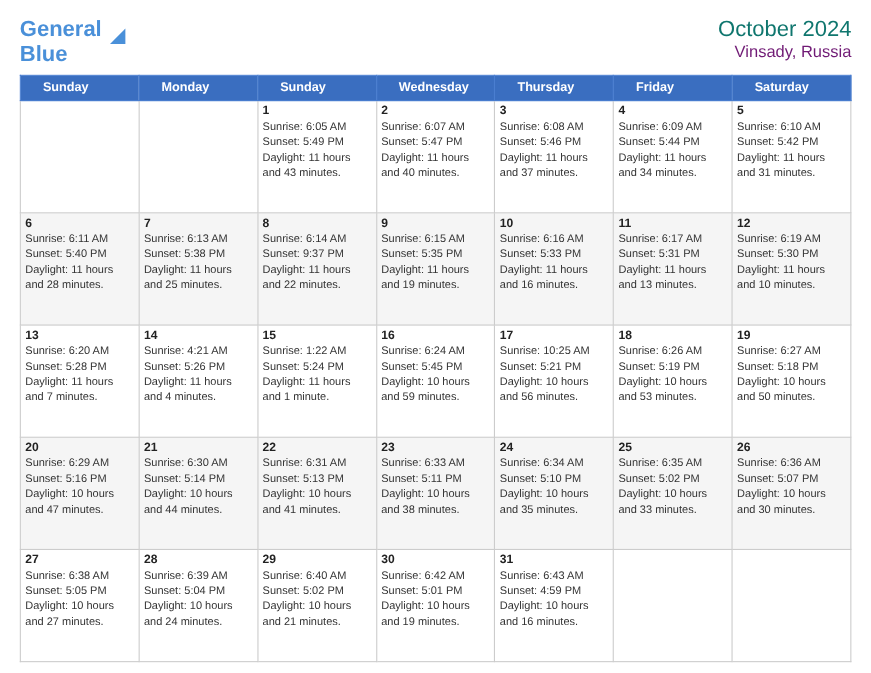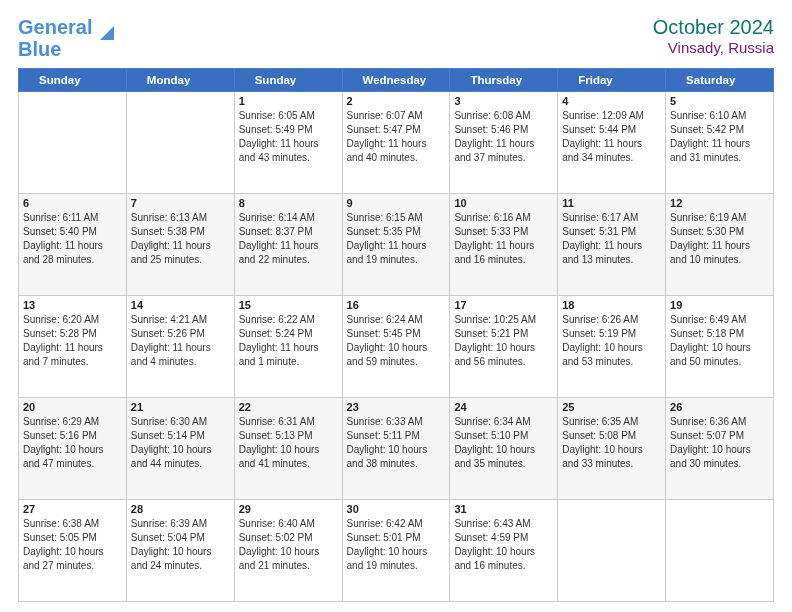--- a/index.html
+++ b/index.html
@@ -143,21 +143,21 @@
 Daylight: 11 hours and 40 minutes.</div>
           </td>
           <td>
             <span class="day-num">3</span>
             <div class="cell-text">Sunrise: 6:08 AM
 Sunset: 5:46 PM
 Daylight: 11 hours and 37 minutes.</div>
           </td>
           <td>
             <span class="day-num">4</span>
-            <div class="cell-text">Sunrise: 12:09 AM
+            <div class="cell-text">Sunrise: 6:09 AM
 Sunset: 5:44 PM
 Daylight: 11 hours and 34 minutes.</div>
           </td>
           <td>
             <span class="day-num">5</span>
             <div class="cell-text">Sunrise: 6:10 AM
 Sunset: 5:42 PM
 Daylight: 11 hours and 31 minutes.</div>
           </td>
         </tr>
@@ -170,21 +170,21 @@
           </td>
           <td>
             <span class="day-num">7</span>
             <div class="cell-text">Sunrise: 6:13 AM
 Sunset: 5:38 PM
 Daylight: 11 hours and 25 minutes.</div>
           </td>
           <td>
             <span class="day-num">8</span>
             <div class="cell-text">Sunrise: 6:14 AM
-Sunset: 8:37 PM
+Sunset: 9:37 PM
 Daylight: 11 hours and 22 minutes.</div>
           </td>
           <td>
             <span class="day-num">9</span>
             <div class="cell-text">Sunrise: 6:15 AM
 Sunset: 5:35 PM
 Daylight: 11 hours and 19 minutes.</div>
           </td>
           <td>
             <span class="day-num">10</span>
@@ -213,21 +213,21 @@
 Daylight: 11 hours and 7 minutes.</div>
           </td>
           <td>
             <span class="day-num">14</span>
             <div class="cell-text">Sunrise: 4:21 AM
 Sunset: 5:26 PM
 Daylight: 11 hours and 4 minutes.</div>
           </td>
           <td>
             <span class="day-num">15</span>
-            <div class="cell-text">Sunrise: 6:22 AM
+            <div class="cell-text">Sunrise: 1:22 AM
 Sunset: 5:24 PM
 Daylight: 11 hours and 1 minute.</div>
           </td>
           <td>
             <span class="day-num">16</span>
             <div class="cell-text">Sunrise: 6:24 AM
 Sunset: 5:45 PM
 Daylight: 10 hours and 59 minutes.</div>
           </td>
           <td>
@@ -237,21 +237,21 @@
 Daylight: 10 hours and 56 minutes.</div>
           </td>
           <td>
             <span class="day-num">18</span>
             <div class="cell-text">Sunrise: 6:26 AM
 Sunset: 5:19 PM
 Daylight: 10 hours and 53 minutes.</div>
           </td>
           <td>
             <span class="day-num">19</span>
-            <div class="cell-text">Sunrise: 6:49 AM
+            <div class="cell-text">Sunrise: 6:27 AM
 Sunset: 5:18 PM
 Daylight: 10 hours and 50 minutes.</div>
           </td>
         </tr>
         <tr>
           <td>
             <span class="day-num">20</span>
             <div class="cell-text">Sunrise: 6:29 AM
 Sunset: 5:16 PM
 Daylight: 10 hours and 47 minutes.</div>
@@ -276,21 +276,21 @@
           </td>
           <td>
             <span class="day-num">24</span>
             <div class="cell-text">Sunrise: 6:34 AM
 Sunset: 5:10 PM
 Daylight: 10 hours and 35 minutes.</div>
           </td>
           <td>
             <span class="day-num">25</span>
             <div class="cell-text">Sunrise: 6:35 AM
-Sunset: 5:08 PM
+Sunset: 5:02 PM
 Daylight: 10 hours and 33 minutes.</div>
           </td>
           <td>
             <span class="day-num">26</span>
             <div class="cell-text">Sunrise: 6:36 AM
 Sunset: 5:07 PM
 Daylight: 10 hours and 30 minutes.</div>
           </td>
         </tr>
         <tr>

